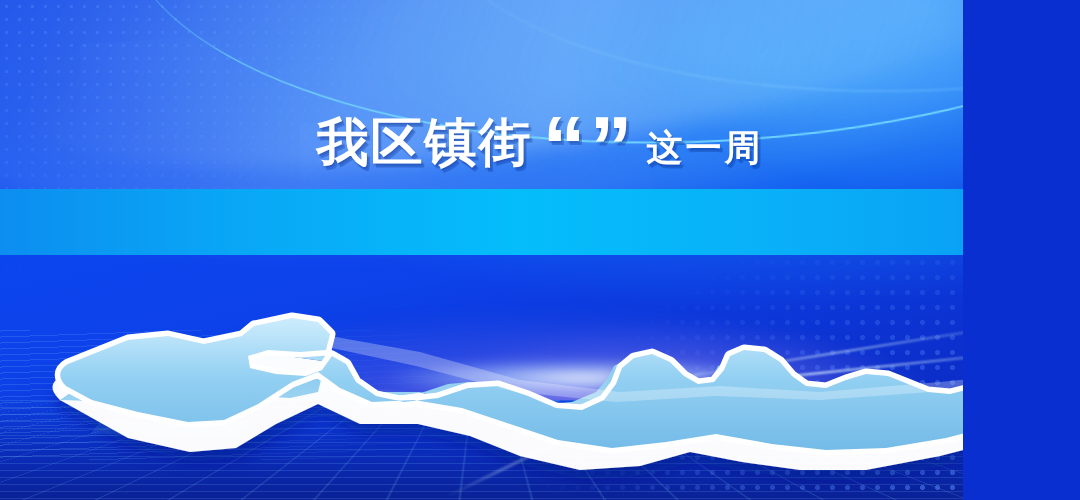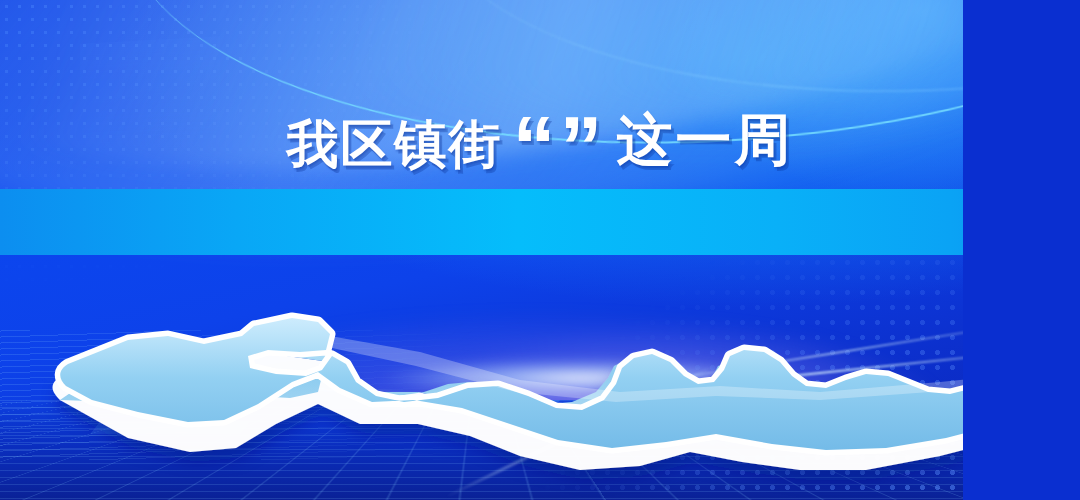--- a/index.html
+++ b/index.html
@@ -144,21 +144,21 @@
   .title{
     position:absolute;left:50%;transform:translateX(-50%);
     top:112px;display:flex;align-items:flex-end;white-space:nowrap;
     color:#ffffff;font-weight:700;
     text-shadow:3px 4px 0 rgba(5,40,140,.28), 1px 2px 2px rgba(5,40,140,.30);
   }
   .t-pre{font-size:52px;line-height:1;letter-spacing:2px;padding-bottom:6px;font-weight:800;}
   .t-quote-open{font-size:86px;line-height:.72;padding:0 2px 0 10px;font-weight:800;align-self:flex-start;position:relative;top:4px;}
   .t-quote-close{font-size:86px;line-height:.72;padding:0 4px 0 2px;font-weight:800;align-self:flex-start;position:relative;top:4px;}
   .t-main{font-size:108px;line-height:.92;letter-spacing:4px;font-weight:800;}
-  .t-post{font-size:56px;line-height:1;letter-spacing:3px;padding-bottom:8px;padding-left:10px;font-weight:800;}
+  .t-post{font-size:36px;line-height:1;letter-spacing:3px;padding-bottom:8px;padding-left:10px;font-weight:800;}
 
   
   .map-holder{position:absolute;left:0;top:0;width:1080px;height:500px;}
   .map-svg{position:absolute;left:0;top:0;}
 </style>
 </head>
 <body>
 
 <div id="stage">
 

